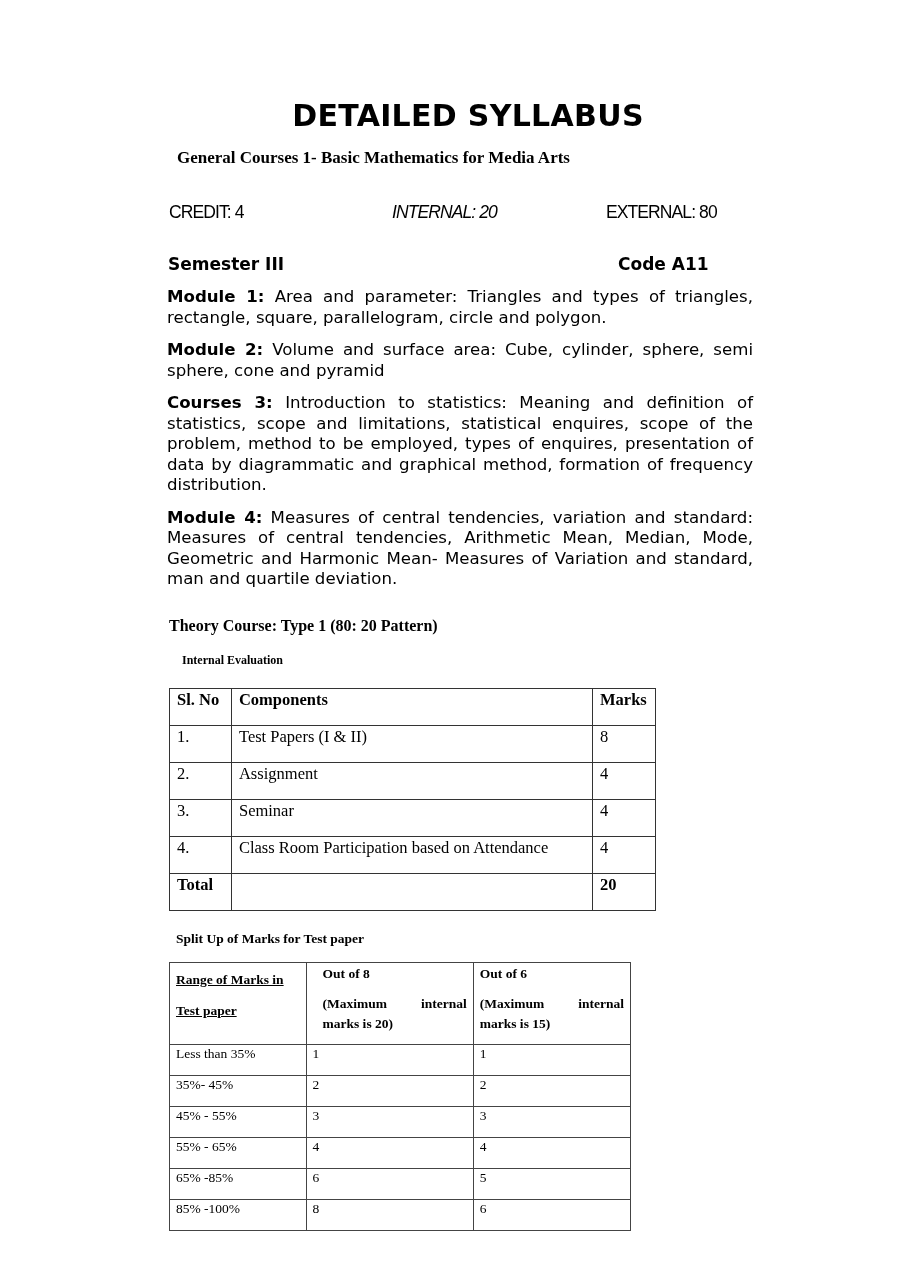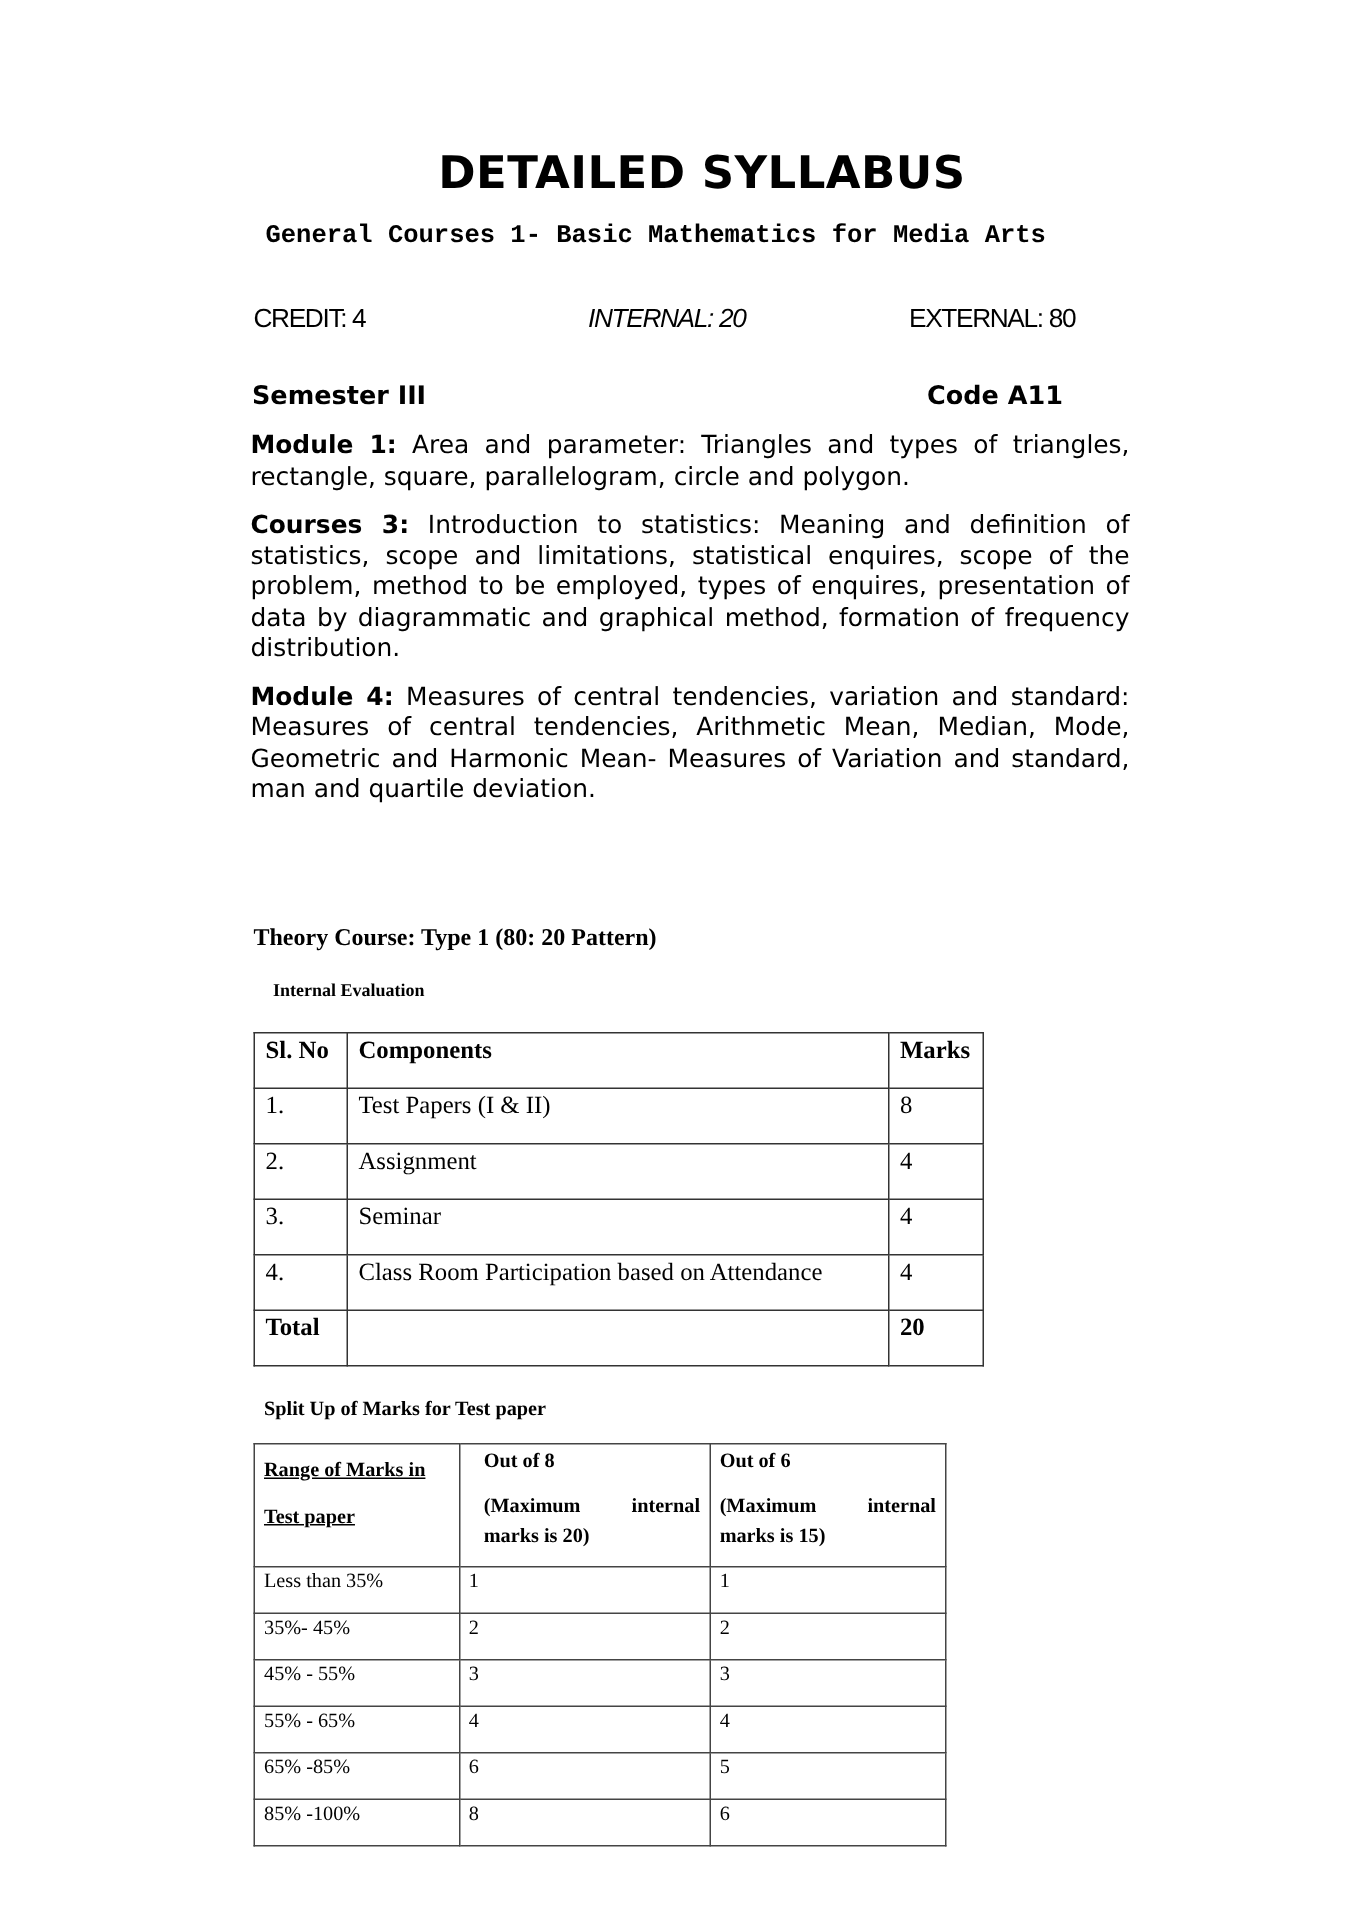--- a/index.html
+++ b/index.html
@@ -2,21 +2,21 @@
 <html><head>
 <meta charset="utf-8">
 <style>
   html, body { margin: 0; padding: 0; background: #ffffff; }
   body { width: 904px; height: 1280px; position: relative; overflow: hidden; color: #000; }
   .page { position: absolute; left: 0; top: 0; width: 904px; height: 1280px; }
 
   .title { position: absolute; left: 0; width: 936px; top: 98px; text-align: center;
     font-family: "DejaVu Sans", sans-serif; font-weight: bold; font-size: 30px; letter-spacing: 0.3px; }
   .subtitle { position: absolute; left: 177px; top: 148px;
-    font-family: Liberation Mono, monospace; font-weight: bold; font-size: 17px; text-align: center; }
+    font-family: Liberation Serif, serif; font-weight: bold; font-size: 17px; text-align: center; }
 
   .meta-row { position: absolute; top: 202px; font-family: "Liberation Sans", sans-serif;
     font-size: 17.5px; letter-spacing: -0.9px; }
   .credit { left: 169px; }
   .internal { left: 392px; font-style: italic; }
   .external { left: 606px; }
 
   .sem { position: absolute; top: 254px; font-family: "DejaVu Sans", sans-serif; font-weight: bold; font-size: 17px; }
   .sem-left { left: 168px; }
   .sem-right { left: 618px; }
@@ -61,20 +61,21 @@
 
   <div class="meta-row credit">CREDIT: 4</div>
   <div class="meta-row internal">INTERNAL: 20</div>
   <div class="meta-row external">EXTERNAL: 80</div>
 
   <div class="sem sem-left">Semester III</div>
   <div class="sem sem-right">Code A11</div>
 
   <div class="modules">
     <p class="module"><b>Module 1:</b><span> Area and parameter: Triangles and types of triangles, rectangle, square, parallelogram, circle and polygon.</span></p>
+    <p class="module"><b>Module 2:</b><span> Volume and surface area: Cube, cylinder, sphere, semi sphere, cone and pyramid</span></p>
     <p class="module"><b>Courses 3:</b><span> Introduction to statistics: Meaning and definition of statistics, scope and limitations, statistical enquires, scope of the problem, method to be employed, types of enquires, presentation of data by diagrammatic and graphical method, formation of frequency distribution.</span></p>
     <p class="module"><b>Module 4:</b><span> Measures of central tendencies, variation and standard: Measures of central tendencies, Arithmetic Mean, Median, Mode, Geometric and Harmonic Mean- Measures of Variation and standard, man and quartile deviation.</span></p>
   </div>
 
   <div class="theory serif">Theory Course: Type 1 (80: 20 Pattern)</div>
   <div class="internal-eval serif">Internal Evaluation</div>
 
   <table class="t1 serif">
     <tbody>
         <tr>

